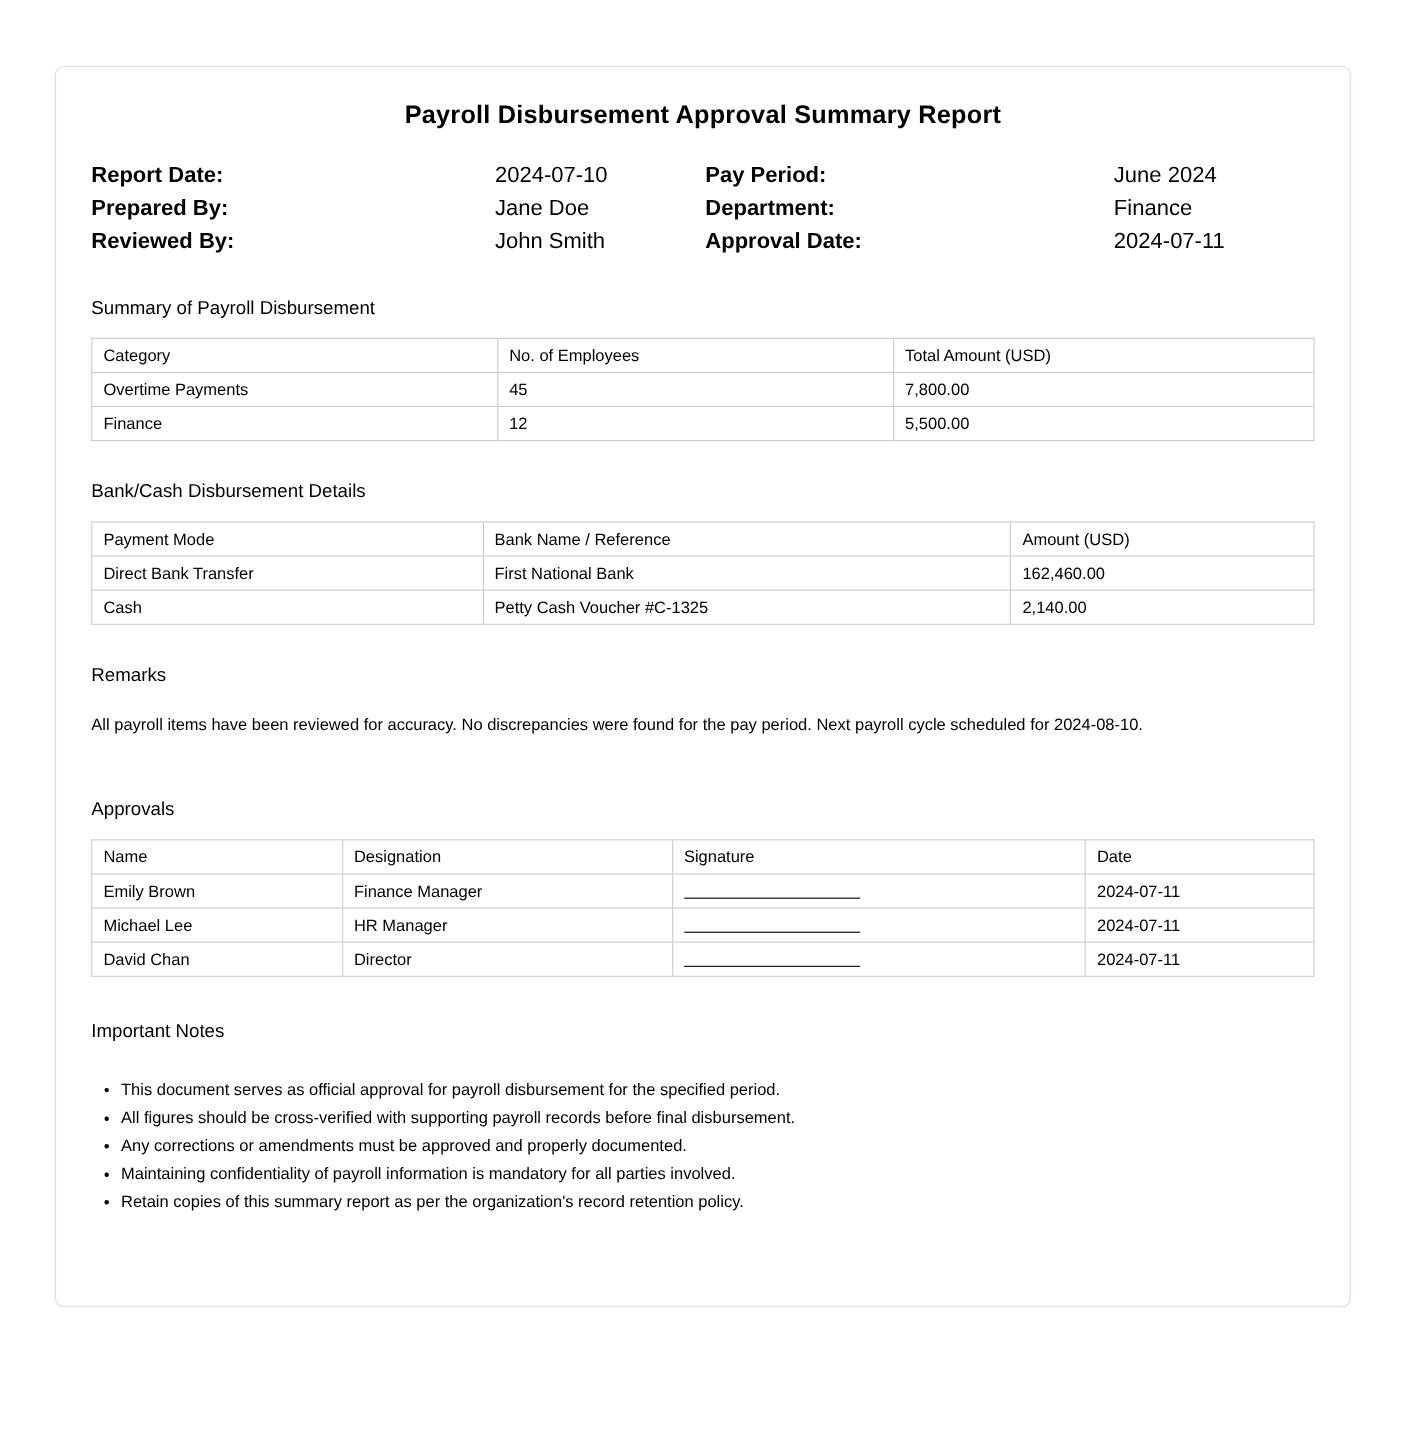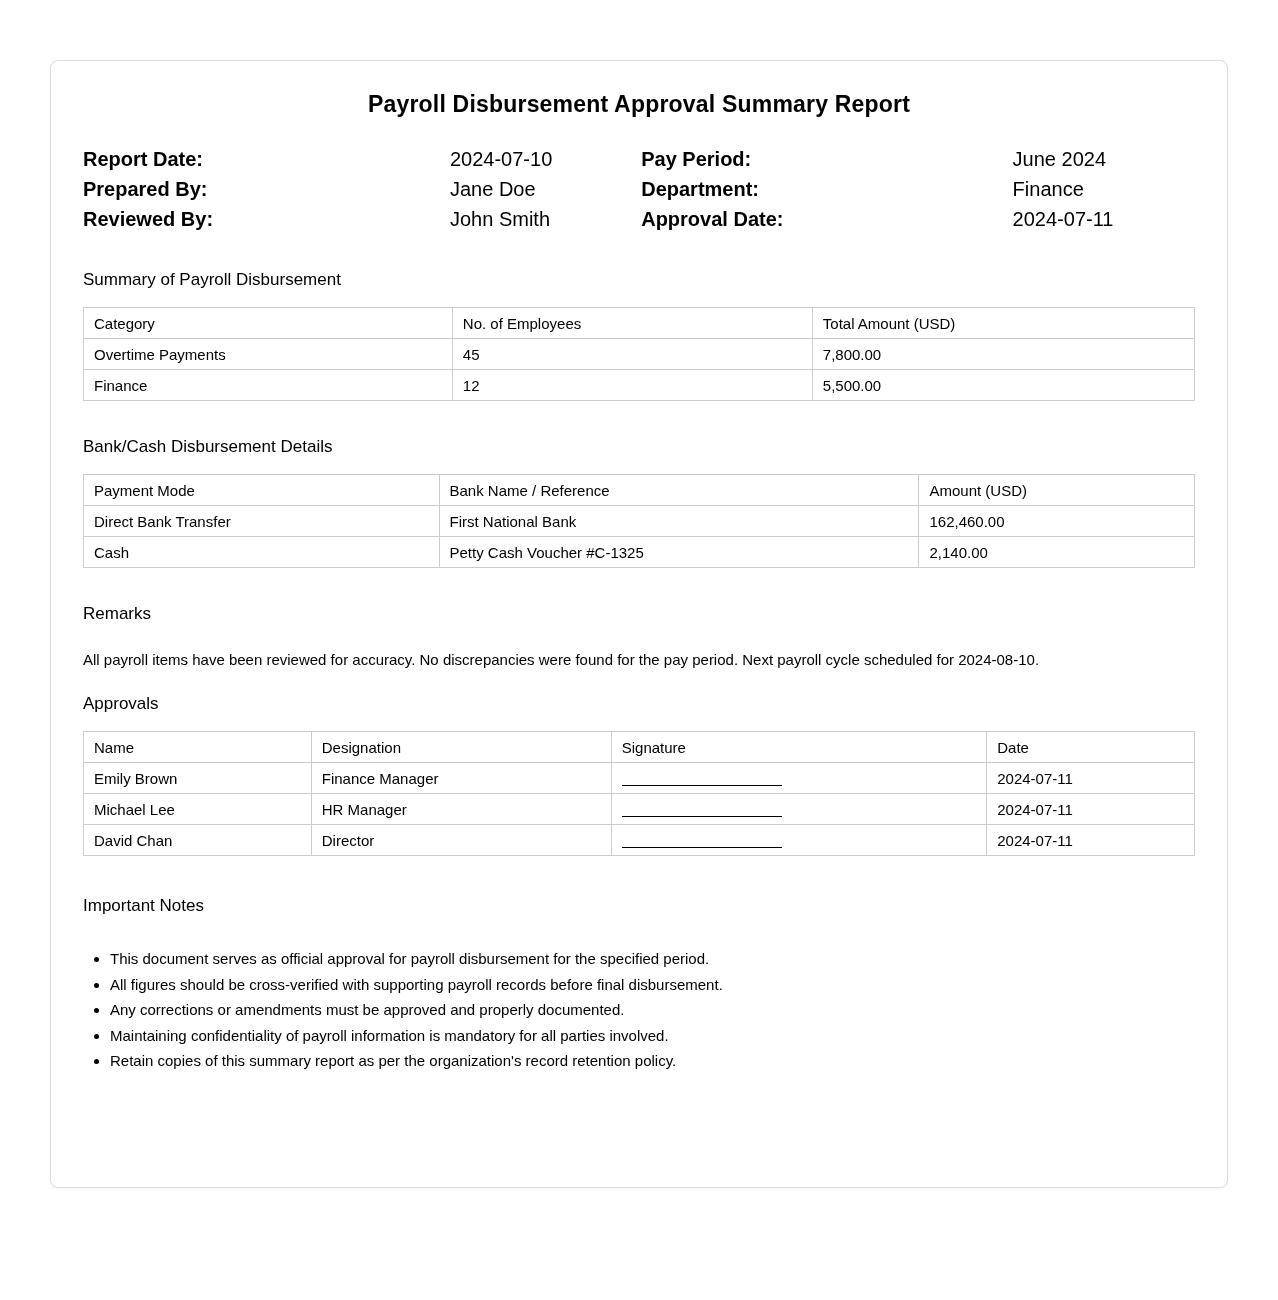--- a/index.html
+++ b/index.html
@@ -164,21 +164,21 @@
         <td>Cash</td>
         <td>Petty Cash Voucher #C-1325</td>
         <td>2,140.00</td>
       </tr>
     </tbody>
   </table>
 
   <h2 class="section-heading">Remarks</h2>
   <p class="remarks-text">All payroll items have been reviewed for accuracy. No discrepancies were found for the pay period. Next payroll cycle scheduled for 2024-08-10.</p>
 
-  <h2 class="section-heading" style="margin-top:24px">Approvals</h2>
+  <h2 class="section-heading" style="margin-top:56px">Approvals</h2>
   <table class="approvals-table">
     <colgroup>
         <col style="width:20.5%">
         <col style="width:27%">
         <col style="width:33.8%">
         <col style="width:18.7%">
       </colgroup>
     <thead>
       <tr>
         <th>Name</th>

